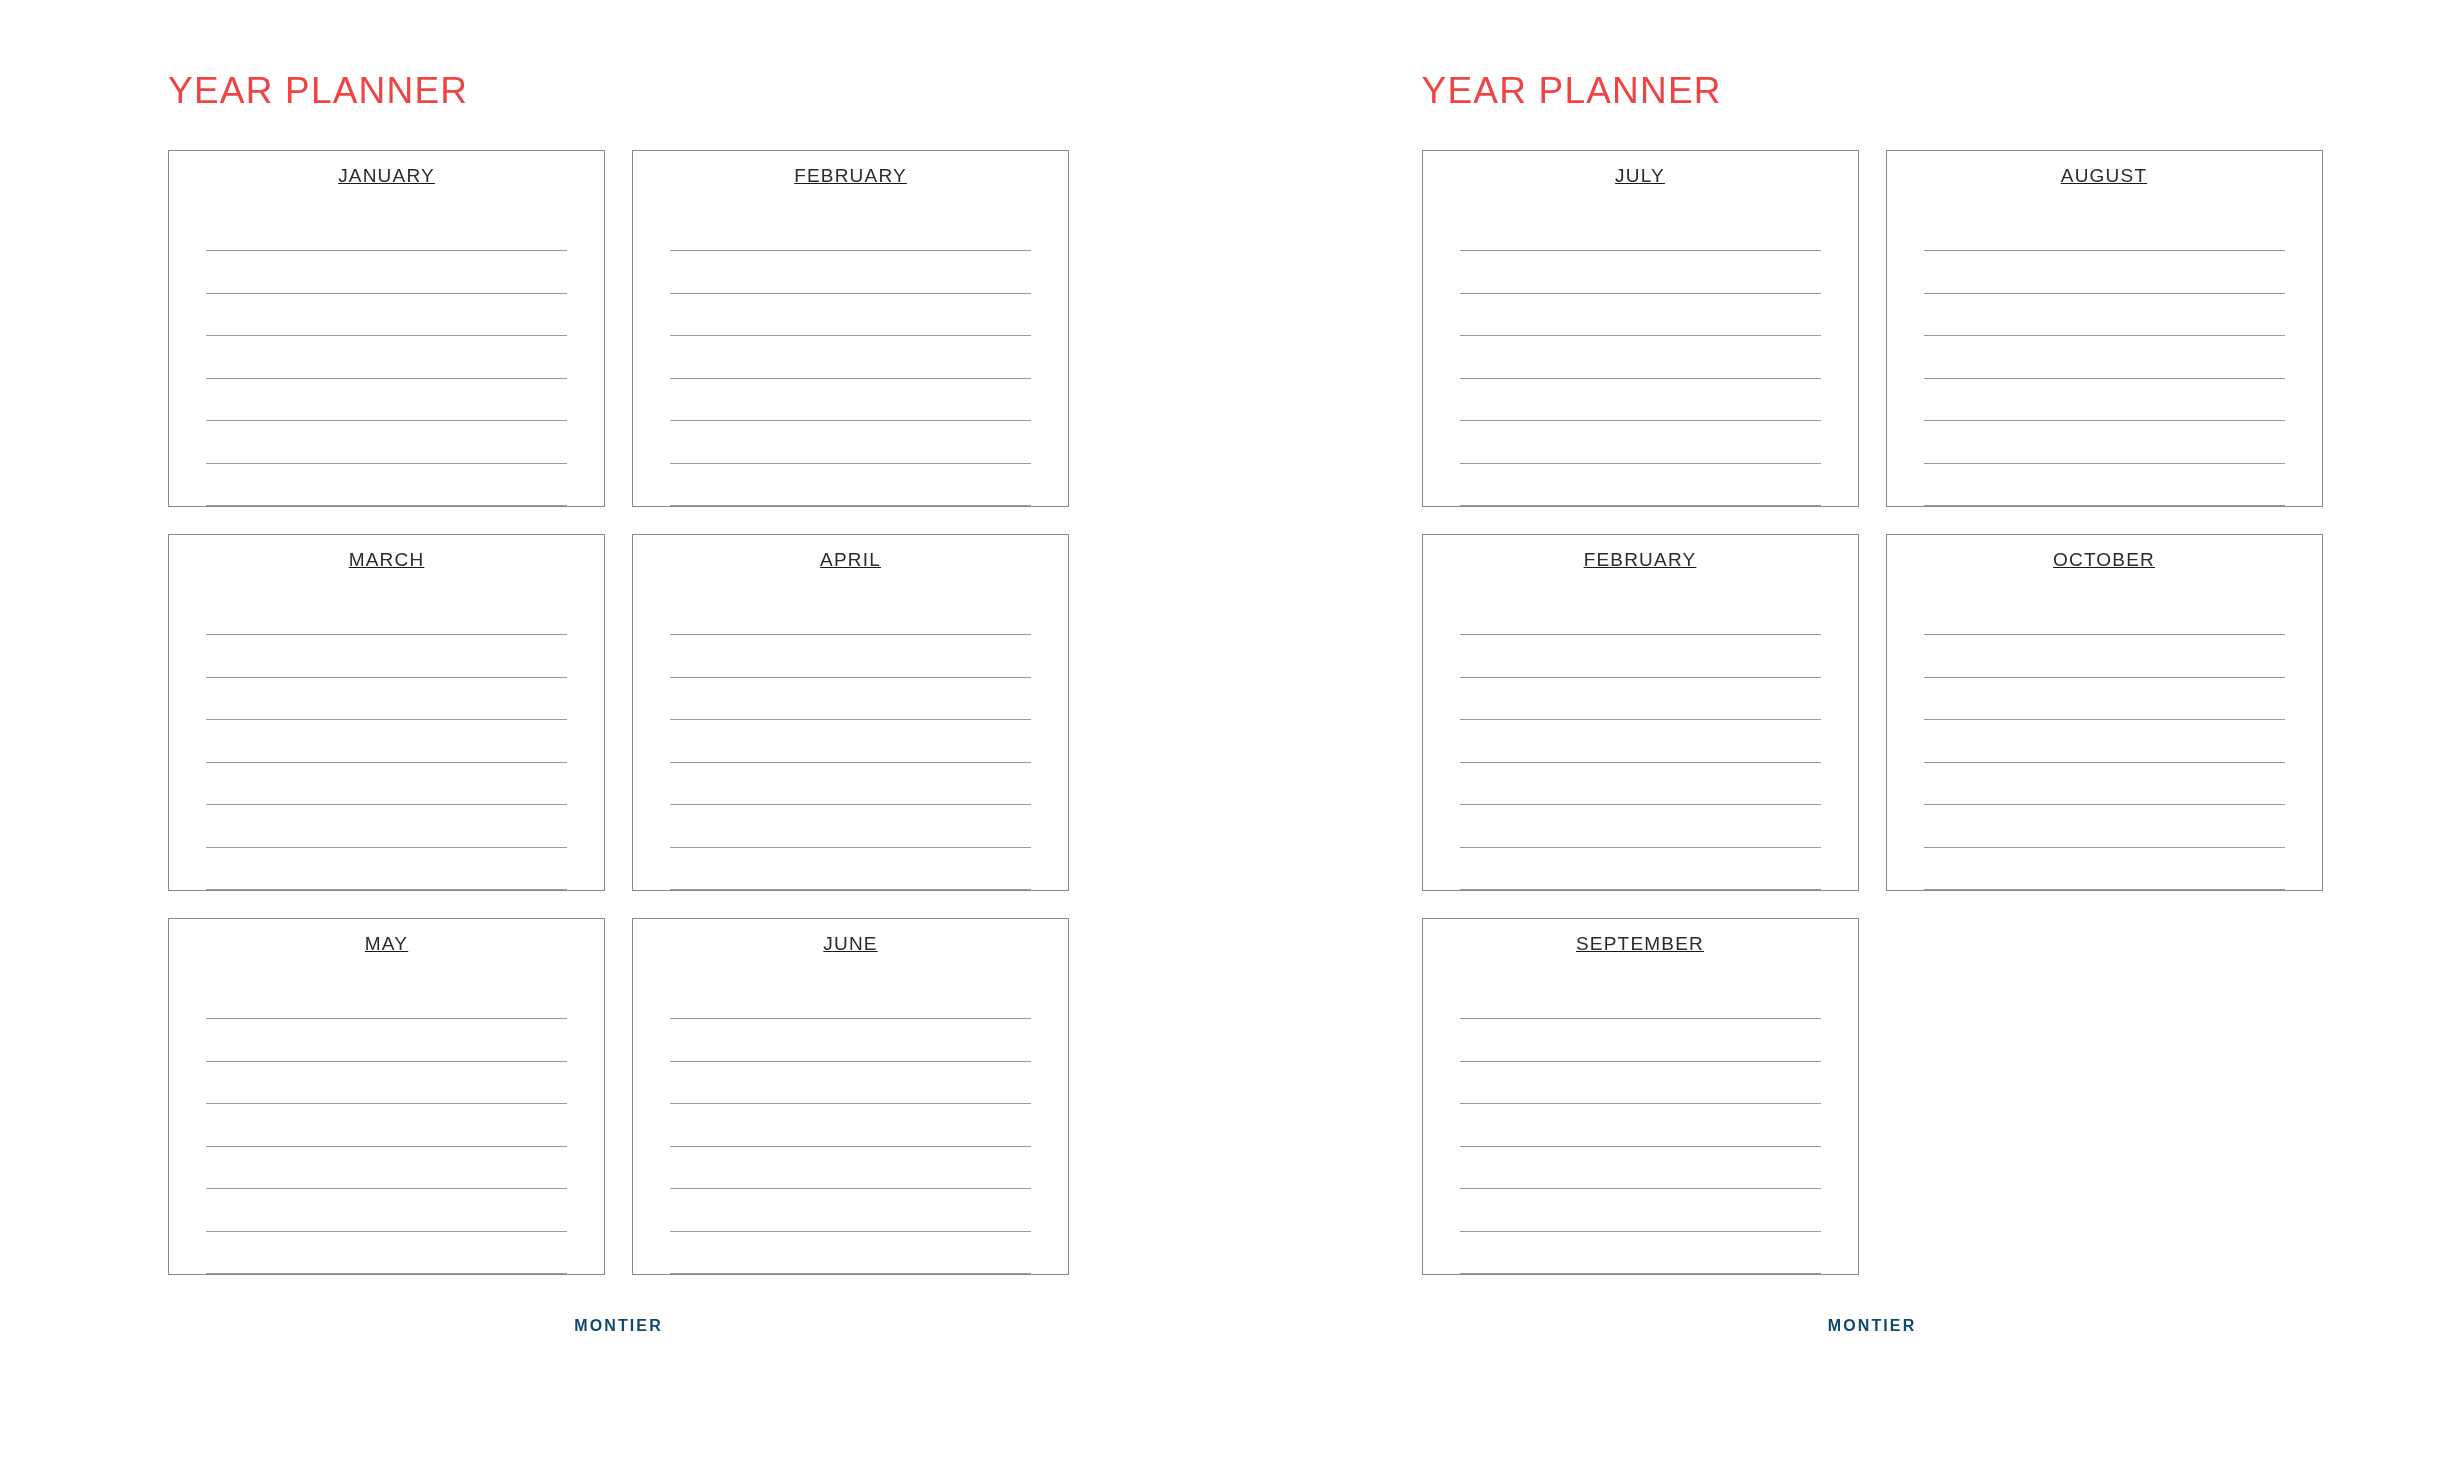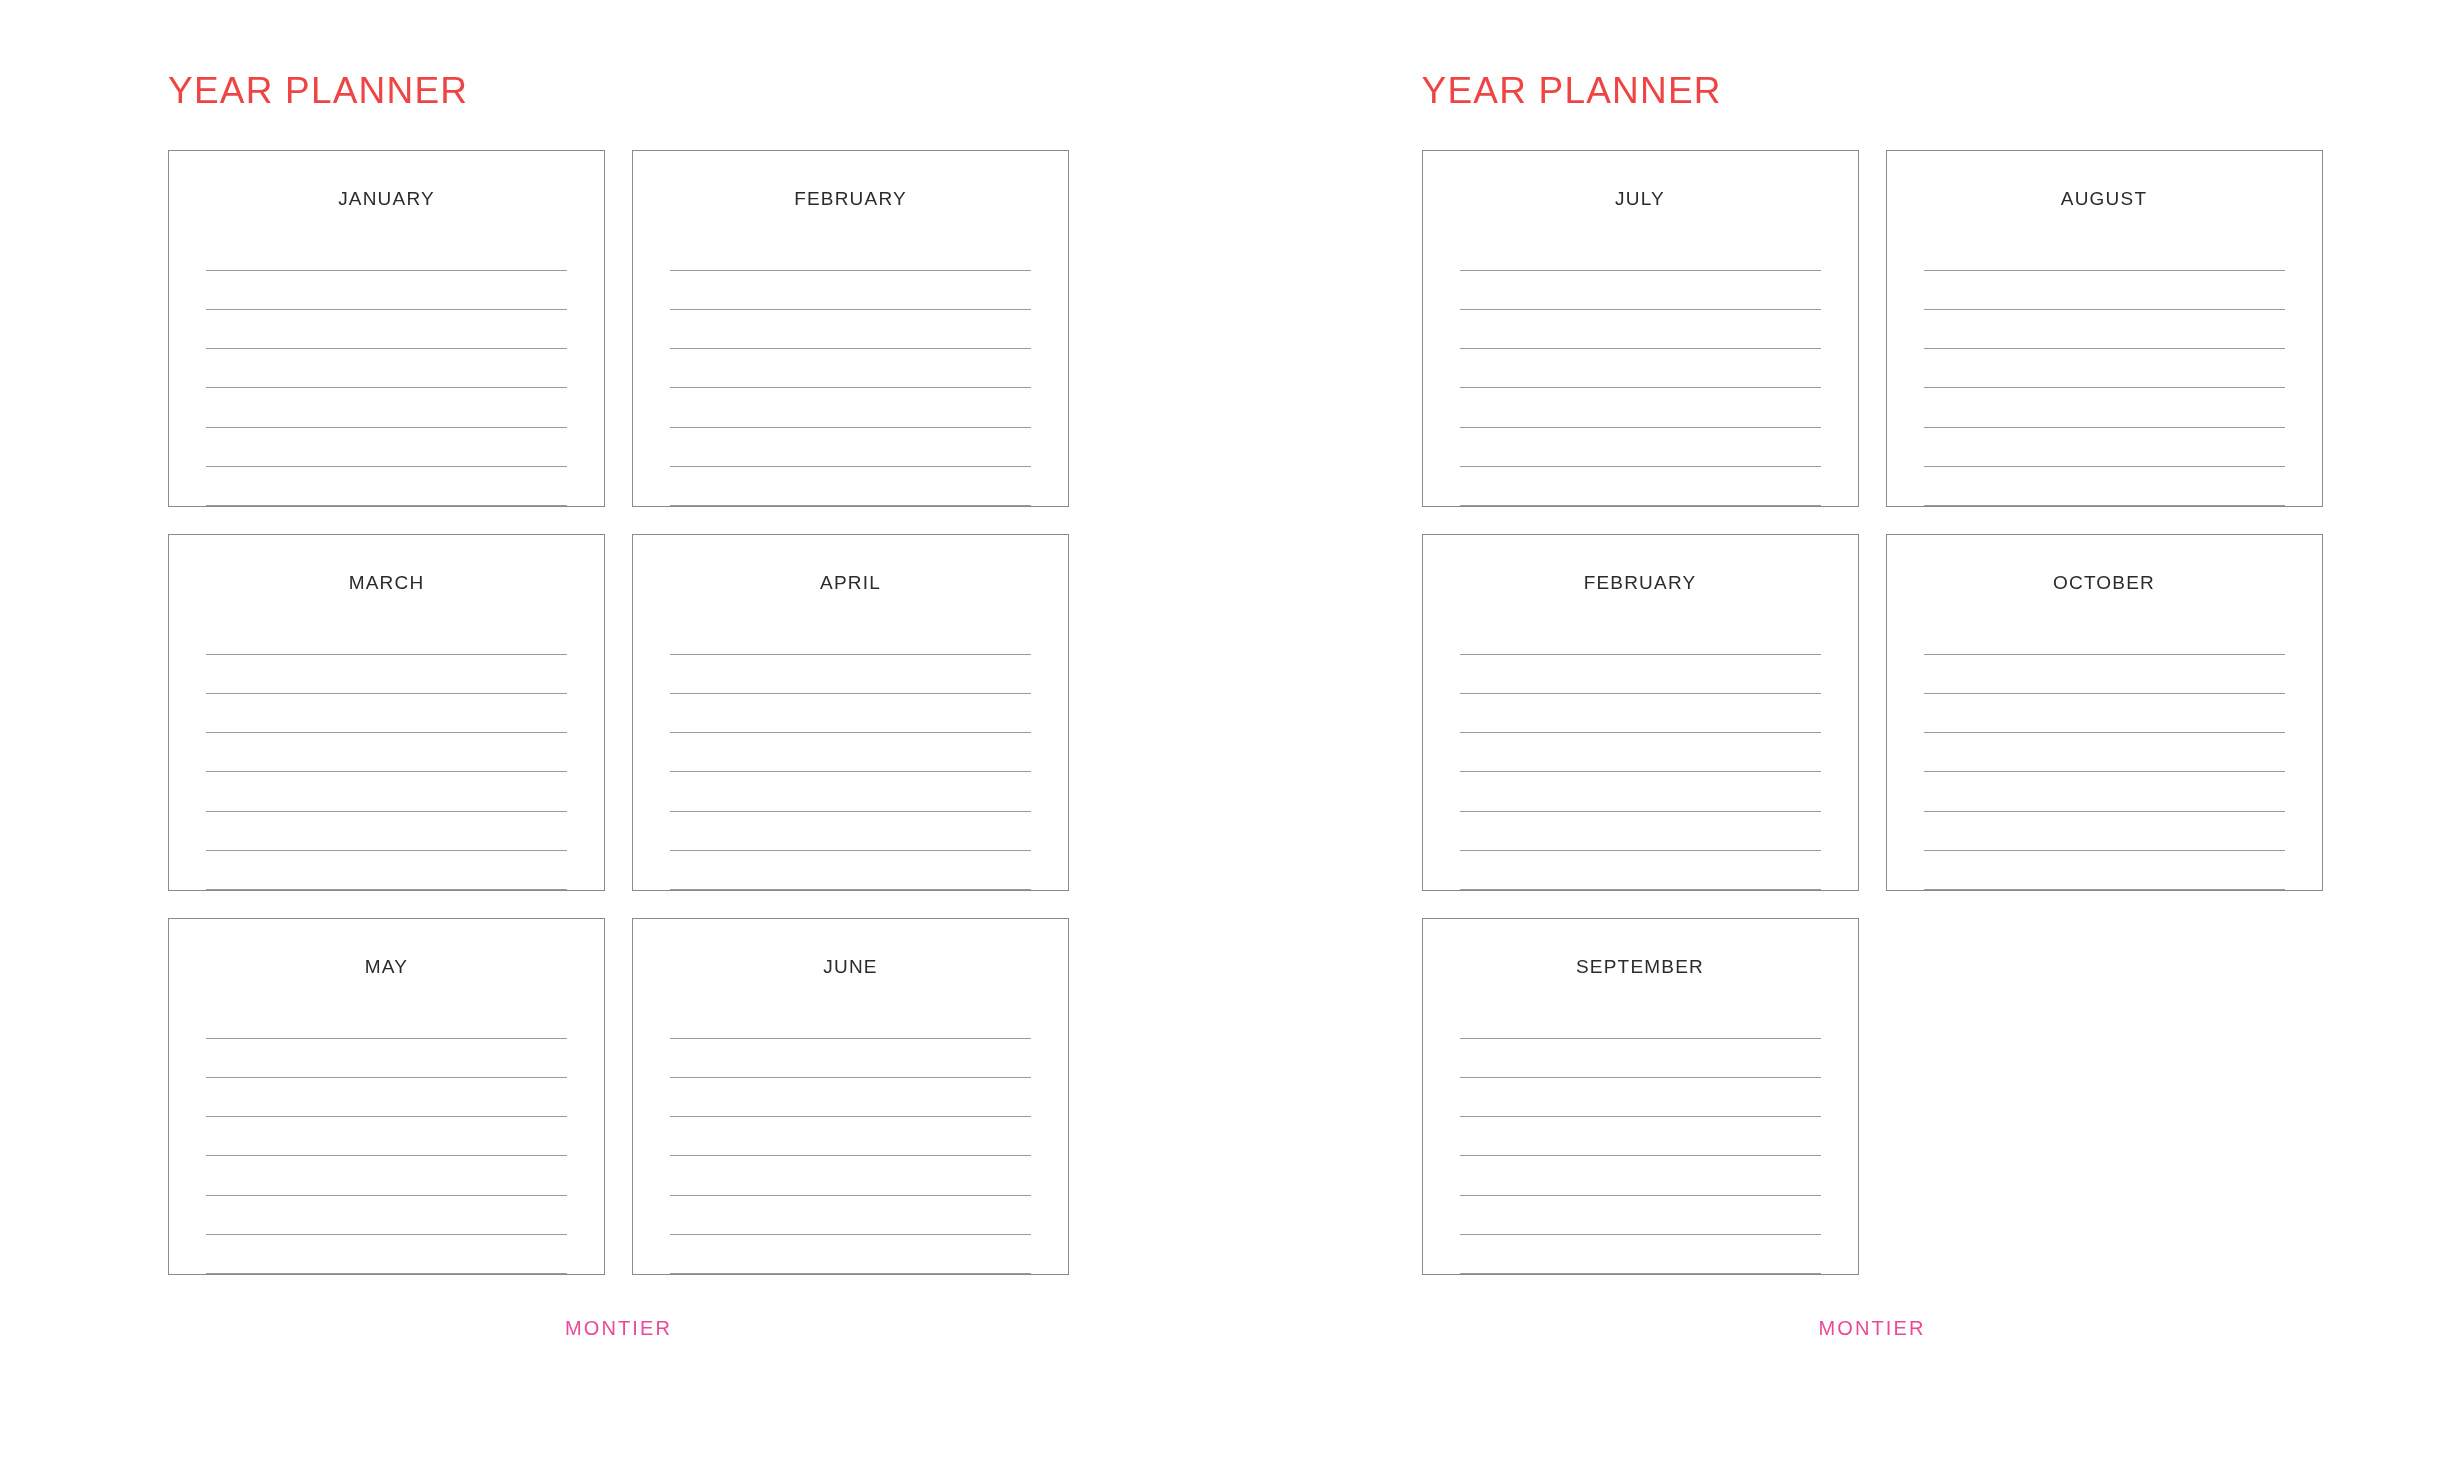--- a/index.html
+++ b/index.html
@@ -43,23 +43,24 @@
   .grid {
     display: grid;
     grid-template-columns: 437px 437px;
     grid-template-rows: 357px 357px 357px;
     column-gap: 27px;
     row-gap: 27px;
   }
   .month-card {
     border: 1px solid #8a8a8a;
     box-sizing: border-box;
-    padding: 37px 37px 0 37px;
+    padding: 14px 37px 0 37px;
     display: flex;
     flex-direction: column;
+    text-decoration: underline;
   }
   .month-name {
     text-align: center;
     font-size: 19px;
     letter-spacing: 1.2px;
     color: #2b2b2b;
     margin-bottom: 21px;
     line-height: 1.2;
   }
   .lines {
@@ -70,24 +71,24 @@
   .line {
     flex: 1;
     border-bottom: 1px solid #9a9a9a;
     min-height: 0;
   }
   .line:last-child {
     border-bottom: 1px solid #9a9a9a;
   }
   .brand {
     text-align: center;
-    font-size: 20px;
-    font-weight: normal;
+    font-size: 16px;
+    font-weight: bold;
     letter-spacing: 2.1px;
-    color: #ec4899;
+    color: #0c4a6e;
     margin-top: 42px;
     padding-right: 1.9px;
   }
   
   .page.right .page-inner {
     left: 192px;
   }
 </style>
 </head>
 <body>

